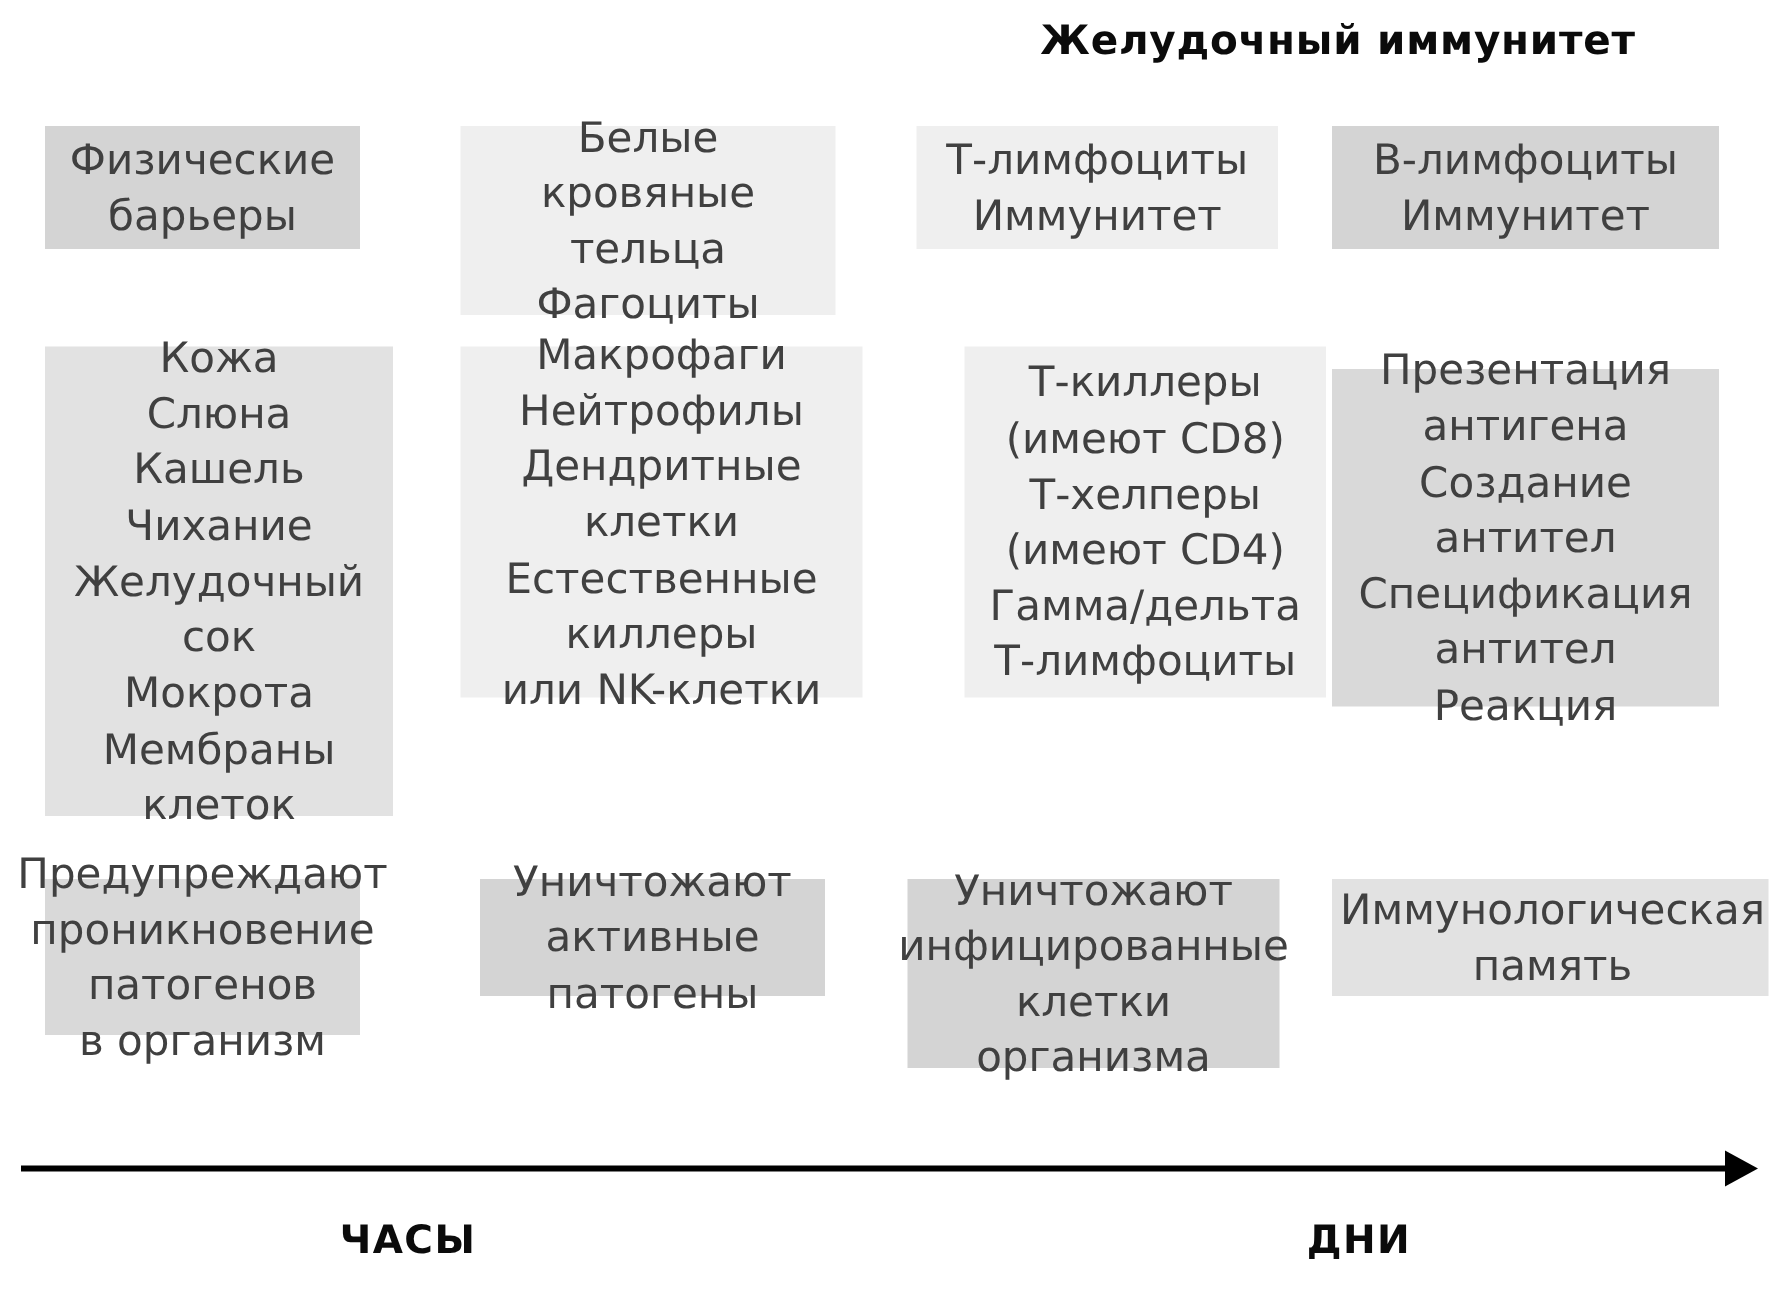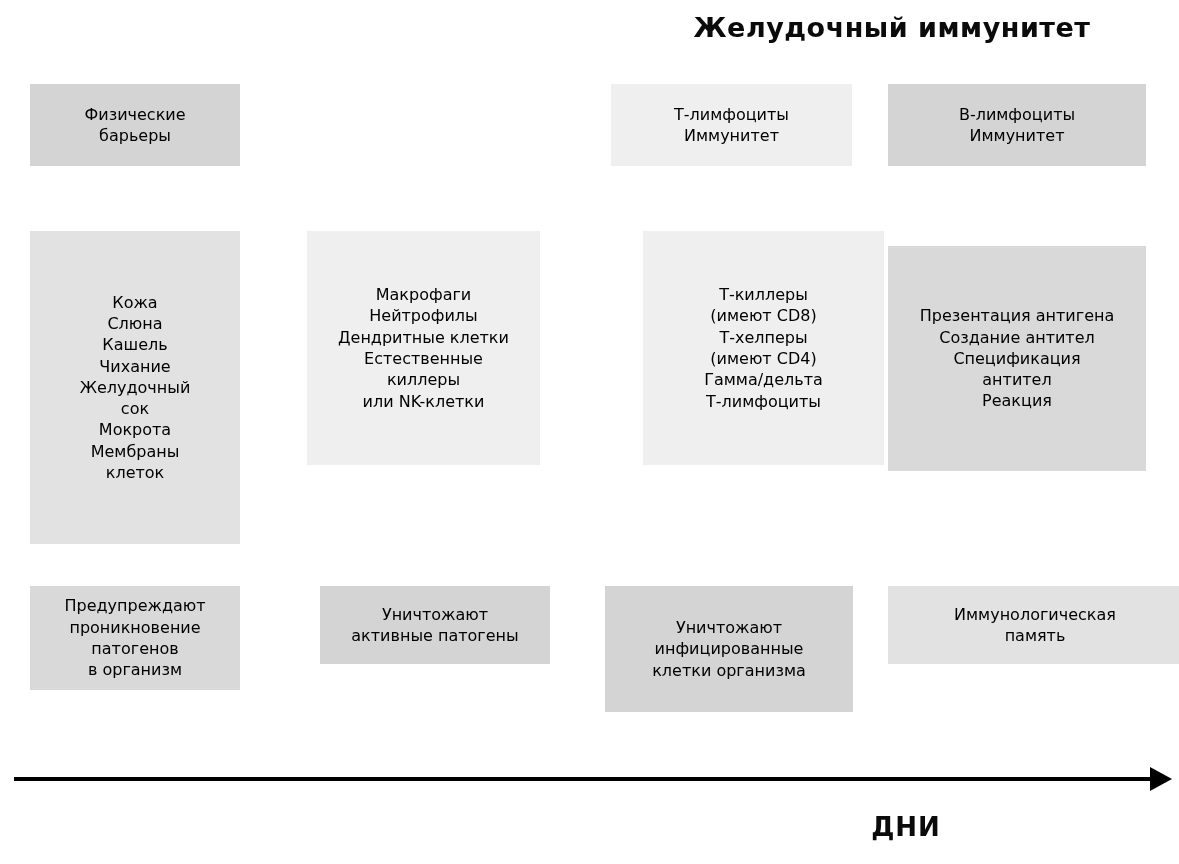--- a/index.html
+++ b/index.html
@@ -32,23 +32,23 @@
     white-space: nowrap;
   }
 
   .cell {
     position: absolute;
     box-sizing: border-box;
     display: flex;
     align-items: center;
     justify-content: center;
     text-align: center;
-    font-size: 16px;
+    font-size: 28px;
     line-height: 1.33;
-    color: #000000;
+    color: #404040;
     padding: 6px 4px;
   }
 
   .cell .cell-text {
     display: block;
     white-space: pre-line;
   }
 
   .axis-line {
     position: absolute;
@@ -83,44 +83,49 @@
 
 <div id="diagram">
 
   <div class="col-heading" style="left:682px; top:12px; width:420px;">Желудочный иммунитет</div>
 
   <div class="cell" style="left:30px; top:84px; width:210px; height:82px; background:#d4d4d4;">
     <span class="cell-text">Физические
 барьеры</span>
   </div>
 
+  <div class="cell" style="left:307px; top:84px; width:250px; height:126px; background:#efefef;">
+    <span class="cell-text">Белые кровяные
+тельца
+Фагоциты</span>
+  </div>
 
   <div class="cell" style="left:611px; top:84px; width:241px; height:82px; background:#efefef;">
     <span class="cell-text">Т-лимфоциты
 Иммунитет</span>
   </div>
 
   <div class="cell" style="left:888px; top:84px; width:258px; height:82px; background:#d4d4d4;">
     <span class="cell-text">В-лимфоциты
 Иммунитет</span>
   </div>
 
-  <div class="cell" style="left:30px; top:231px; width:210px; height:313px; background:#e2e2e2;">
+  <div class="cell" style="left:30px; top:231px; width:232px; height:313px; background:#e2e2e2;">
     <span class="cell-text">Кожа
 Слюна
 Кашель
 Чихание
 Желудочный
 сок
 Мокрота
 Мембраны
 клеток</span>
   </div>
 
-  <div class="cell" style="left:307px; top:231px; width:233px; height:234px; background:#efefef;">
+  <div class="cell" style="left:307px; top:231px; width:268px; height:234px; background:#efefef;">
     <span class="cell-text">Макрофаги
 Нейтрофилы
 Дендритные клетки
 Естественные
 киллеры
 или NK-клетки</span>
   </div>
 
   <div class="cell" style="left:611px; top:231px; width:241px; height:234px; background:#efefef;margin-left:32px;">
     <span class="cell-text">Т-киллеры
@@ -158,15 +163,16 @@
   </div>
 
   <div class="cell" style="left:888px; top:586px; width:294px; height:78px; background:#e2e2e2;">
     <span class="cell-text">Иммунологическая
 память</span>
   </div>
 
   <div class="axis-line"></div>
   <div class="axis-arrow"></div>
 
+  <div class="axis-label" style="left:172px; top:812px; width:200px; text-align:center;">ЧАСЫ</div>
   <div class="axis-label" style="left:806px; top:812px; width:200px; text-align:center;">ДНИ</div>
 
 </div>
 
 </body></html>

